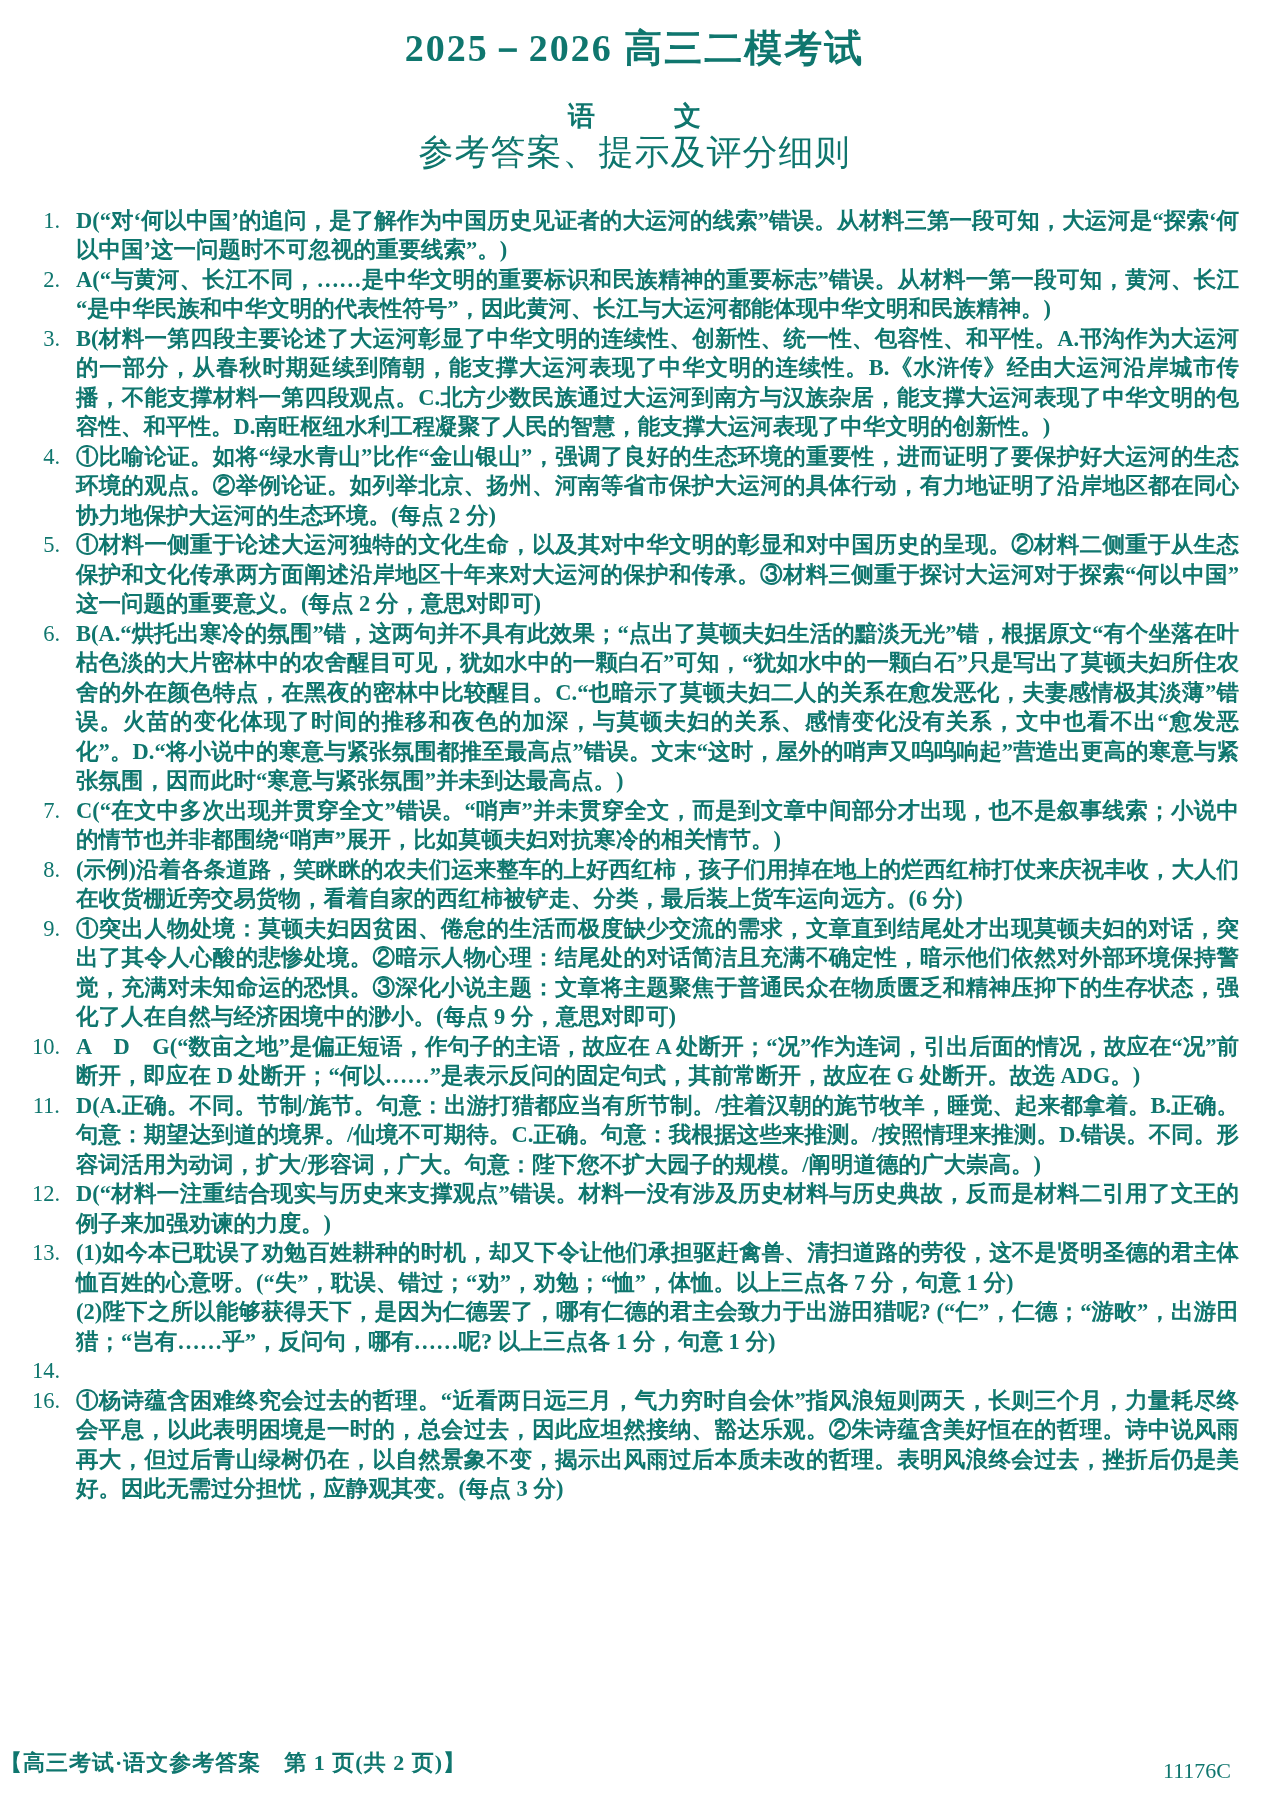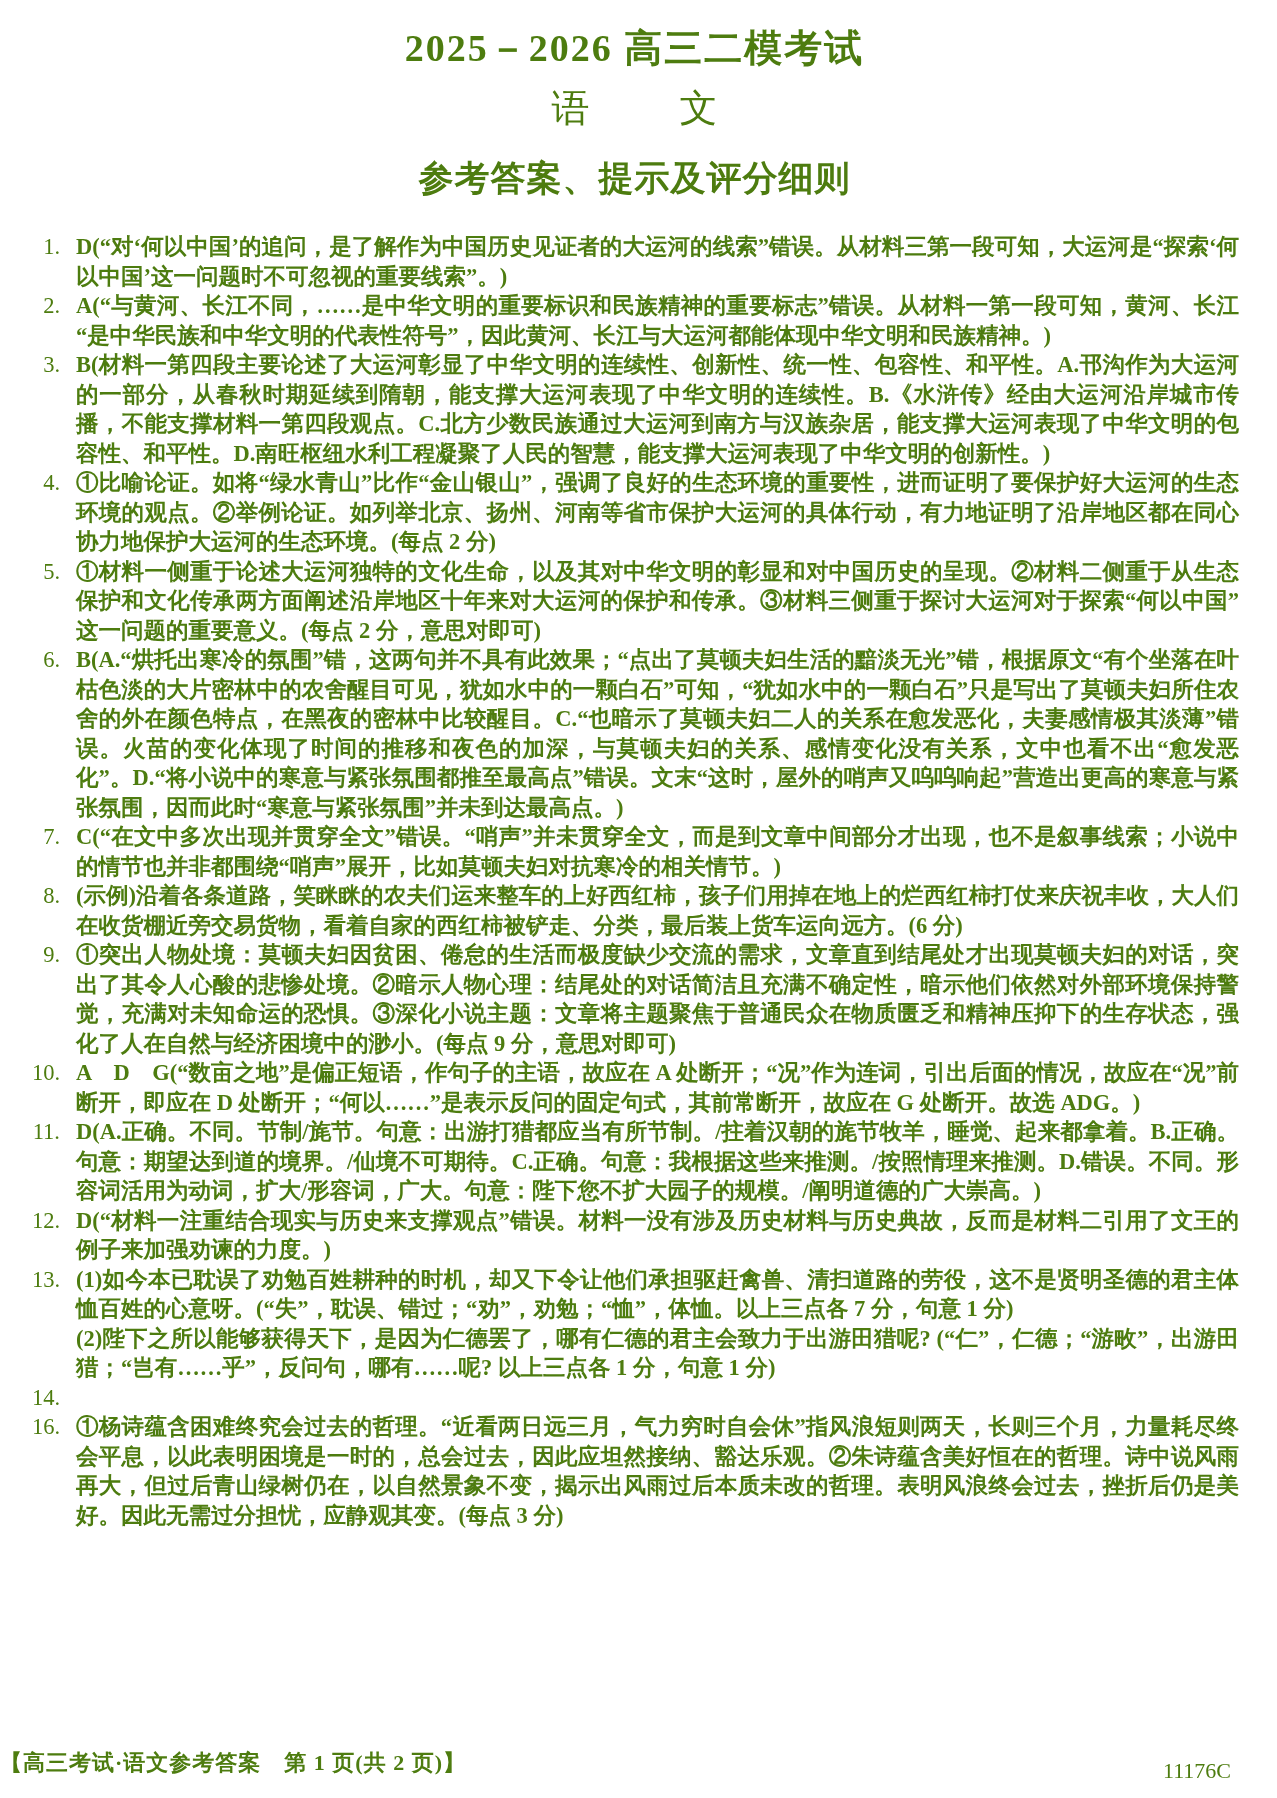--- a/index.html
+++ b/index.html
@@ -7,44 +7,44 @@
     background:#e8e8e8;
     font-family:"Liberation Serif","DejaVu Serif",serif;
     -webkit-font-smoothing:antialiased;
   }
   .page{
     position:relative;
     width:1277px;
     height:1798px;
     margin:0 auto;
     background:#ffffff;
-    color:#4d7c0f;
+    color:#0f766e;
     overflow:hidden;
     box-sizing:border-box;
     padding:26px 38px 0 30px;
   }
   .titles{text-align:center;}
   .title-1{
     font-size:38px;
     font-weight:bold;
     letter-spacing:2px;
     line-height:1.2;
   }
   .title-2{
-    font-size:38px;
-    font-weight:normal;
-    margin-top:14px;
+    font-size:27px;
+    font-weight:bold;
+    margin-top:28px;
     letter-spacing:26px;
     text-indent:26px;
     line-height:1.2;
   }
   .title-3{
     font-size:35px;
-    font-weight:bold;
-    margin-top:27px;
+    font-weight:normal;
+    margin-top:0;
     letter-spacing:1px;
     line-height:1.2;
   }
   .answers{
     margin-top:32px;
     font-size:22.5px;
     line-height:29.5px;
     text-align:justify;
   }
   .item{

